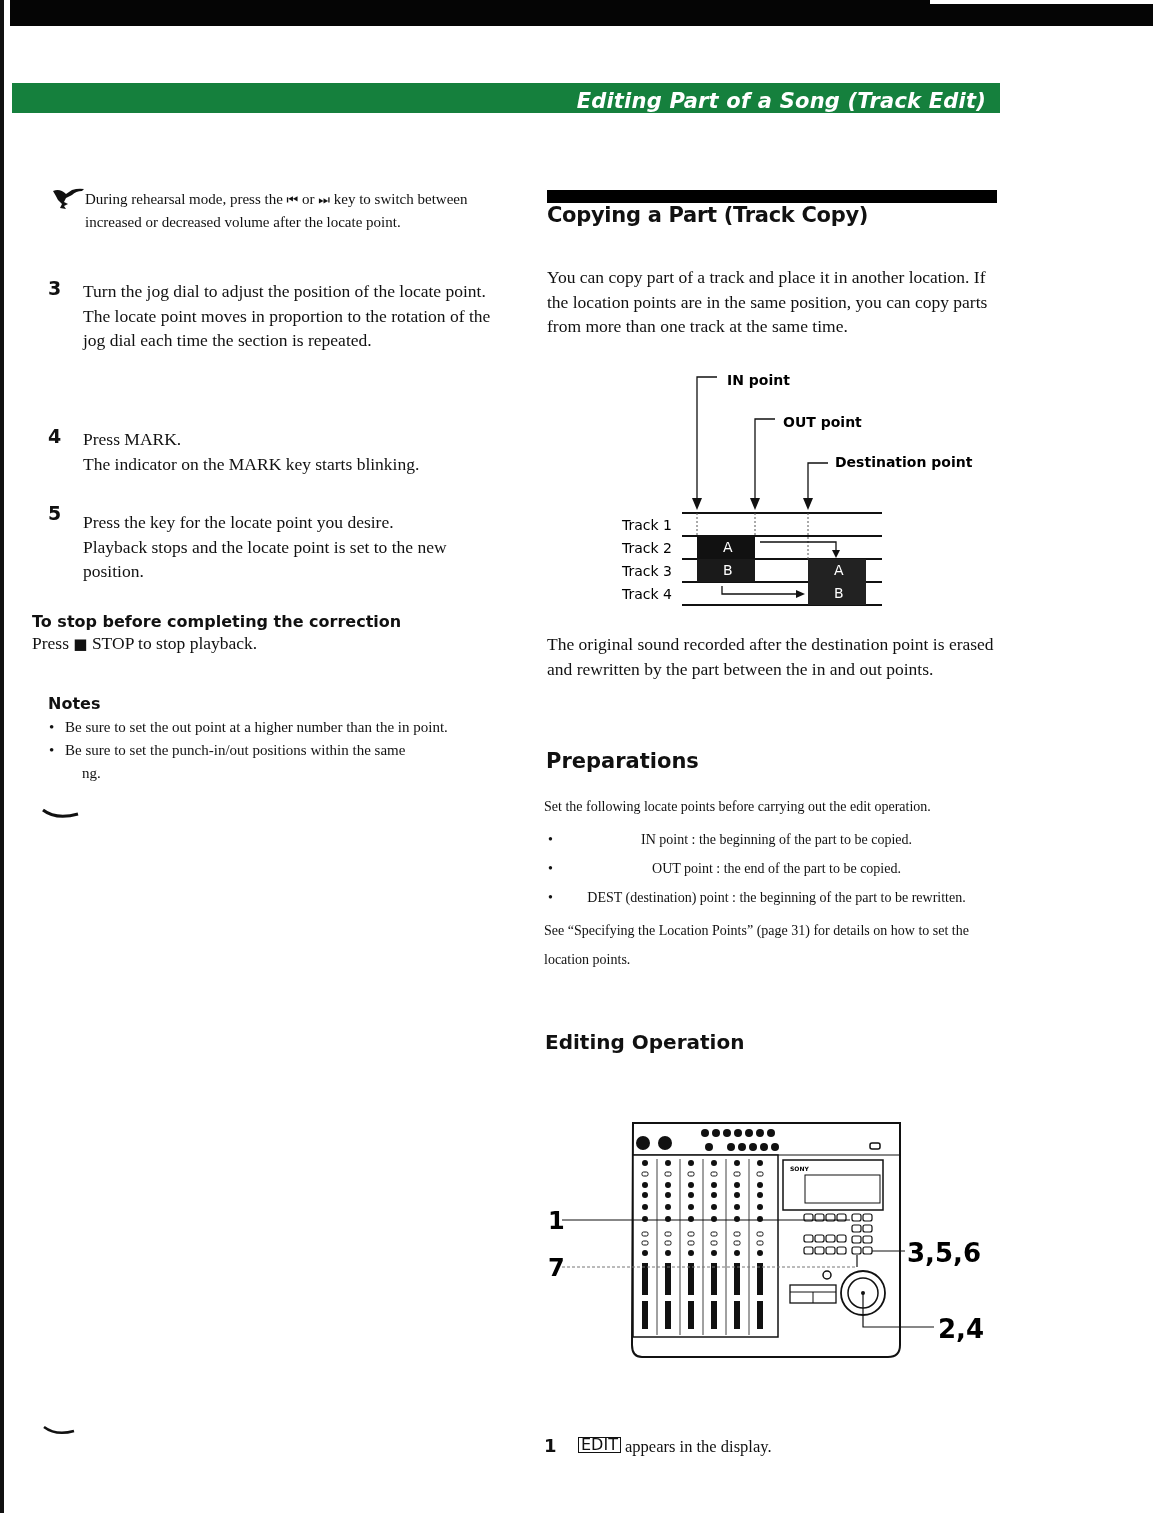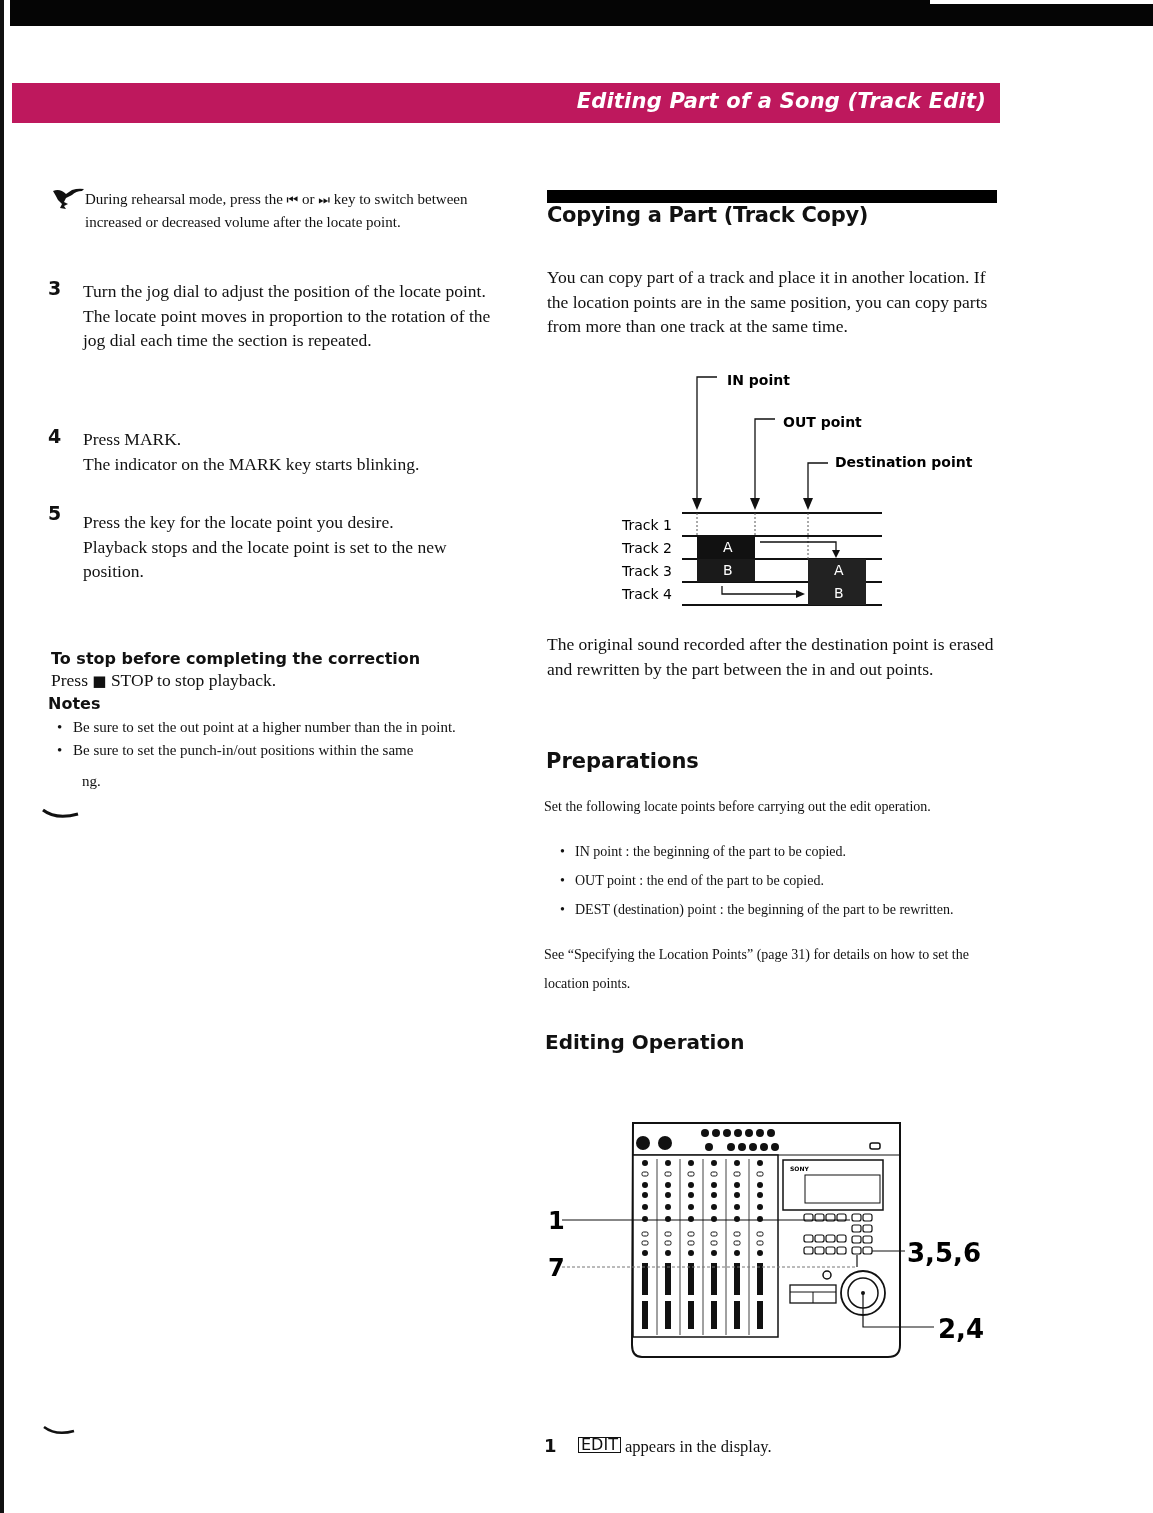--- a/index.html
+++ b/index.html
@@ -4,44 +4,44 @@
 <style>
   html, body { margin: 0; padding: 0; background: #fff; }
   body { width: 1153px; height: 1513px; position: relative; overflow: hidden; color: #111; }
   .sans { font-family: "DejaVu Sans", "Liberation Sans", sans-serif; }
   .serif { font-family: "Liberation Serif", "DejaVu Serif", serif; }
   .abs { position: absolute; }
 
   .left-edge { left: 0; top: 0; width: 4px; height: 1513px; background: #111; }
   .top-rule { left: 10px; top: 0; width: 1143px; height: 26px; background: #050505; }
   .top-rule-gap { left: 930px; top: 0; width: 223px; height: 4px; background: #fff; }
-  .header-bar { left: 12px; top: 83px; width: 988px; height: 40px; background: #be185d; }
+  .header-bar { left: 12px; top: 83px; width: 988px; height: 30px; background: #15803d; }
   .header-title { right: 14px; top: 6px; color: #fff; font-style: italic; font-weight: bold; font-size: 21px; letter-spacing: 0.2px; }
 
   .p { font-size: 17.5px; line-height: 24.5px; }
   .small { font-size: 15px; line-height: 23px; }
   .stepnum { font-family: "DejaVu Sans", sans-serif; font-weight: bold; font-size: 19px; }
 
   .tip-icon { left: 52px; top: 186px; width: 34px; height: 24px; }
   .tip-text { left: 85px; top: 188px; width: 420px; }
 
   .step { left: 48px; width: 440px; }
   .step .num { position: absolute; left: 0; top: 0; }
   .step .body { position: absolute; left: 35px; top: 0; width: 410px; }
 
   .subhead { font-weight: bold; font-size: 16px; }
-  .notes ul { margin: 8px; padding: 0; list-style: none; }
+  .notes ul { margin: 0; padding: 0; list-style: none; }
   .notes li { position: relative; padding-left: 17px; }
   .notes li::before { content: "•"; position: absolute; left: 1px; top: 0; }
 
   .sec-rule { left: 547px; top: 190px; width: 450px; height: 13px; background: #000; }
   .sec-title { left: 547px; top: 203px; font-weight: bold; font-size: 21px; letter-spacing: -0.3px; }
   .h2 { font-weight: bold; font-size: 21px; }
 
-  .prep ul { margin: 16px; padding: 0; list-style: none; }
+  .prep ul { margin: 4px; padding: 0; list-style: none; text-align: center; }
   .prep li { position: relative; padding-left: 15px; }
   .prep li::before { content: "•"; position: absolute; left: 0; top: 0; }
 
   .edit-box { display: inline-block; border: 1.5px solid #111; font-family: "DejaVu Sans", sans-serif; font-size: 16px; line-height: 14px; padding: 0 2px; vertical-align: 2px; }
 
   .callout { font-family: "DejaVu Sans", sans-serif; font-weight: bold; }
   .diagram-label { font-family: "DejaVu Sans", sans-serif; font-weight: bold; font-size: 14px; }
   .track-label { font-family: "DejaVu Sans", sans-serif; font-size: 14px; }
 </style>
 </head>
@@ -83,21 +83,21 @@
 </div>
 
 <div class="abs step" style="top:502px;">
   <span class="num stepnum">5</span>
   <div class="body serif p" style="top:8px;">
     <div>Press the key for the locate point you desire.</div>
     <div>Playback stops and the locate point is set to the new position.</div>
   </div>
 </div>
 
-<div class="abs" style="left:51px; top:612px; width:450px;margin-top:37px;">
+<div class="abs" style="left:32px; top:612px; width:450px;">
   <div class="sans subhead">To stop before completing the correction</div>
   <div class="serif p" style="margin-top:0px;">
     <span>Press</span>
     <span style="font-family:'DejaVu Sans',sans-serif;font-size:15px;">■</span>
     <span>STOP to stop playback.</span>
   </div>
 </div>
 
 <div class="abs notes" style="left:48px; top:694px; width:450px;">
   <div class="sans subhead">Notes</div>

